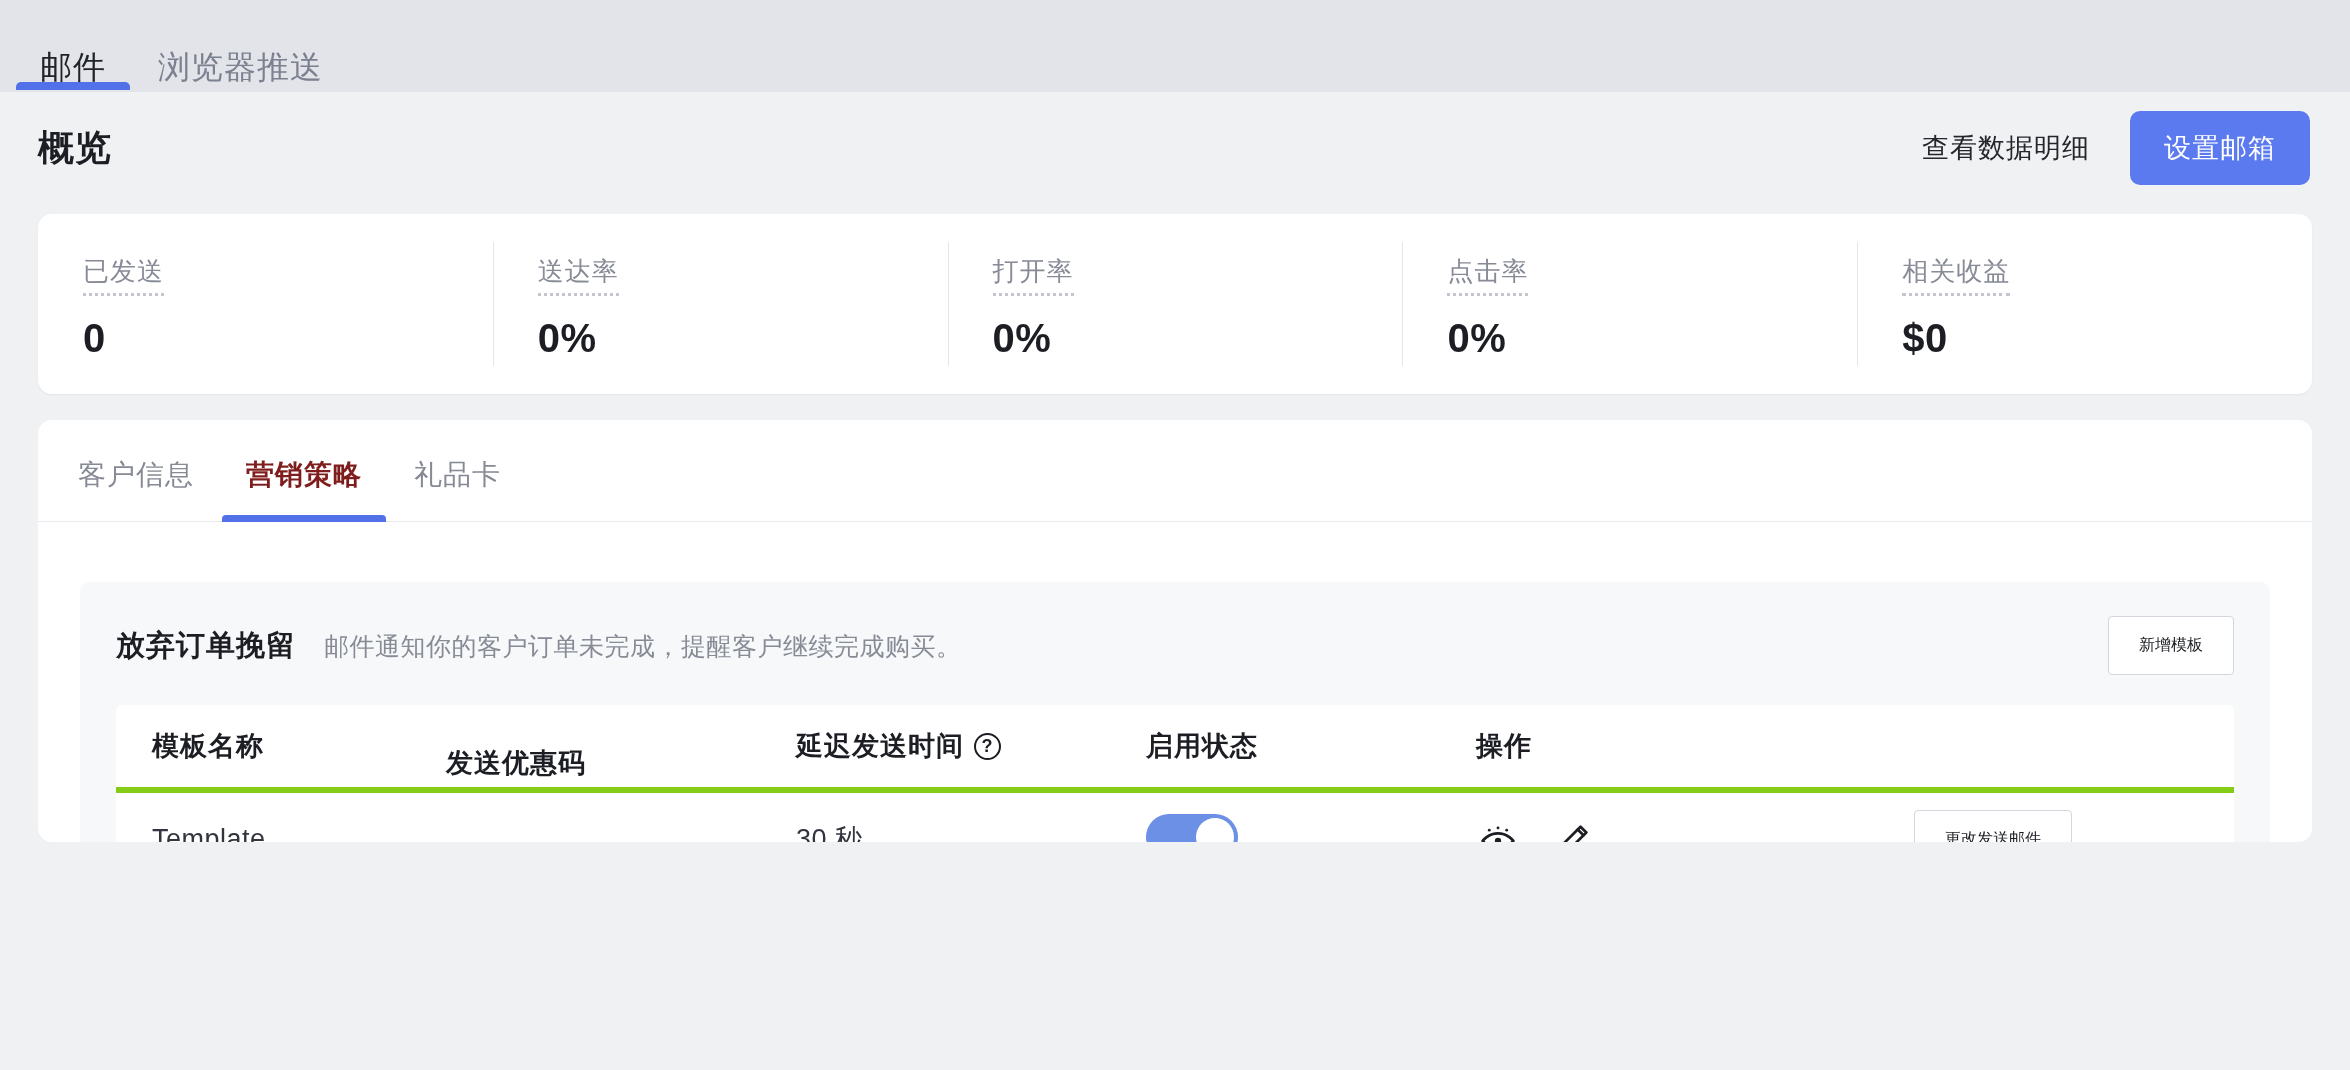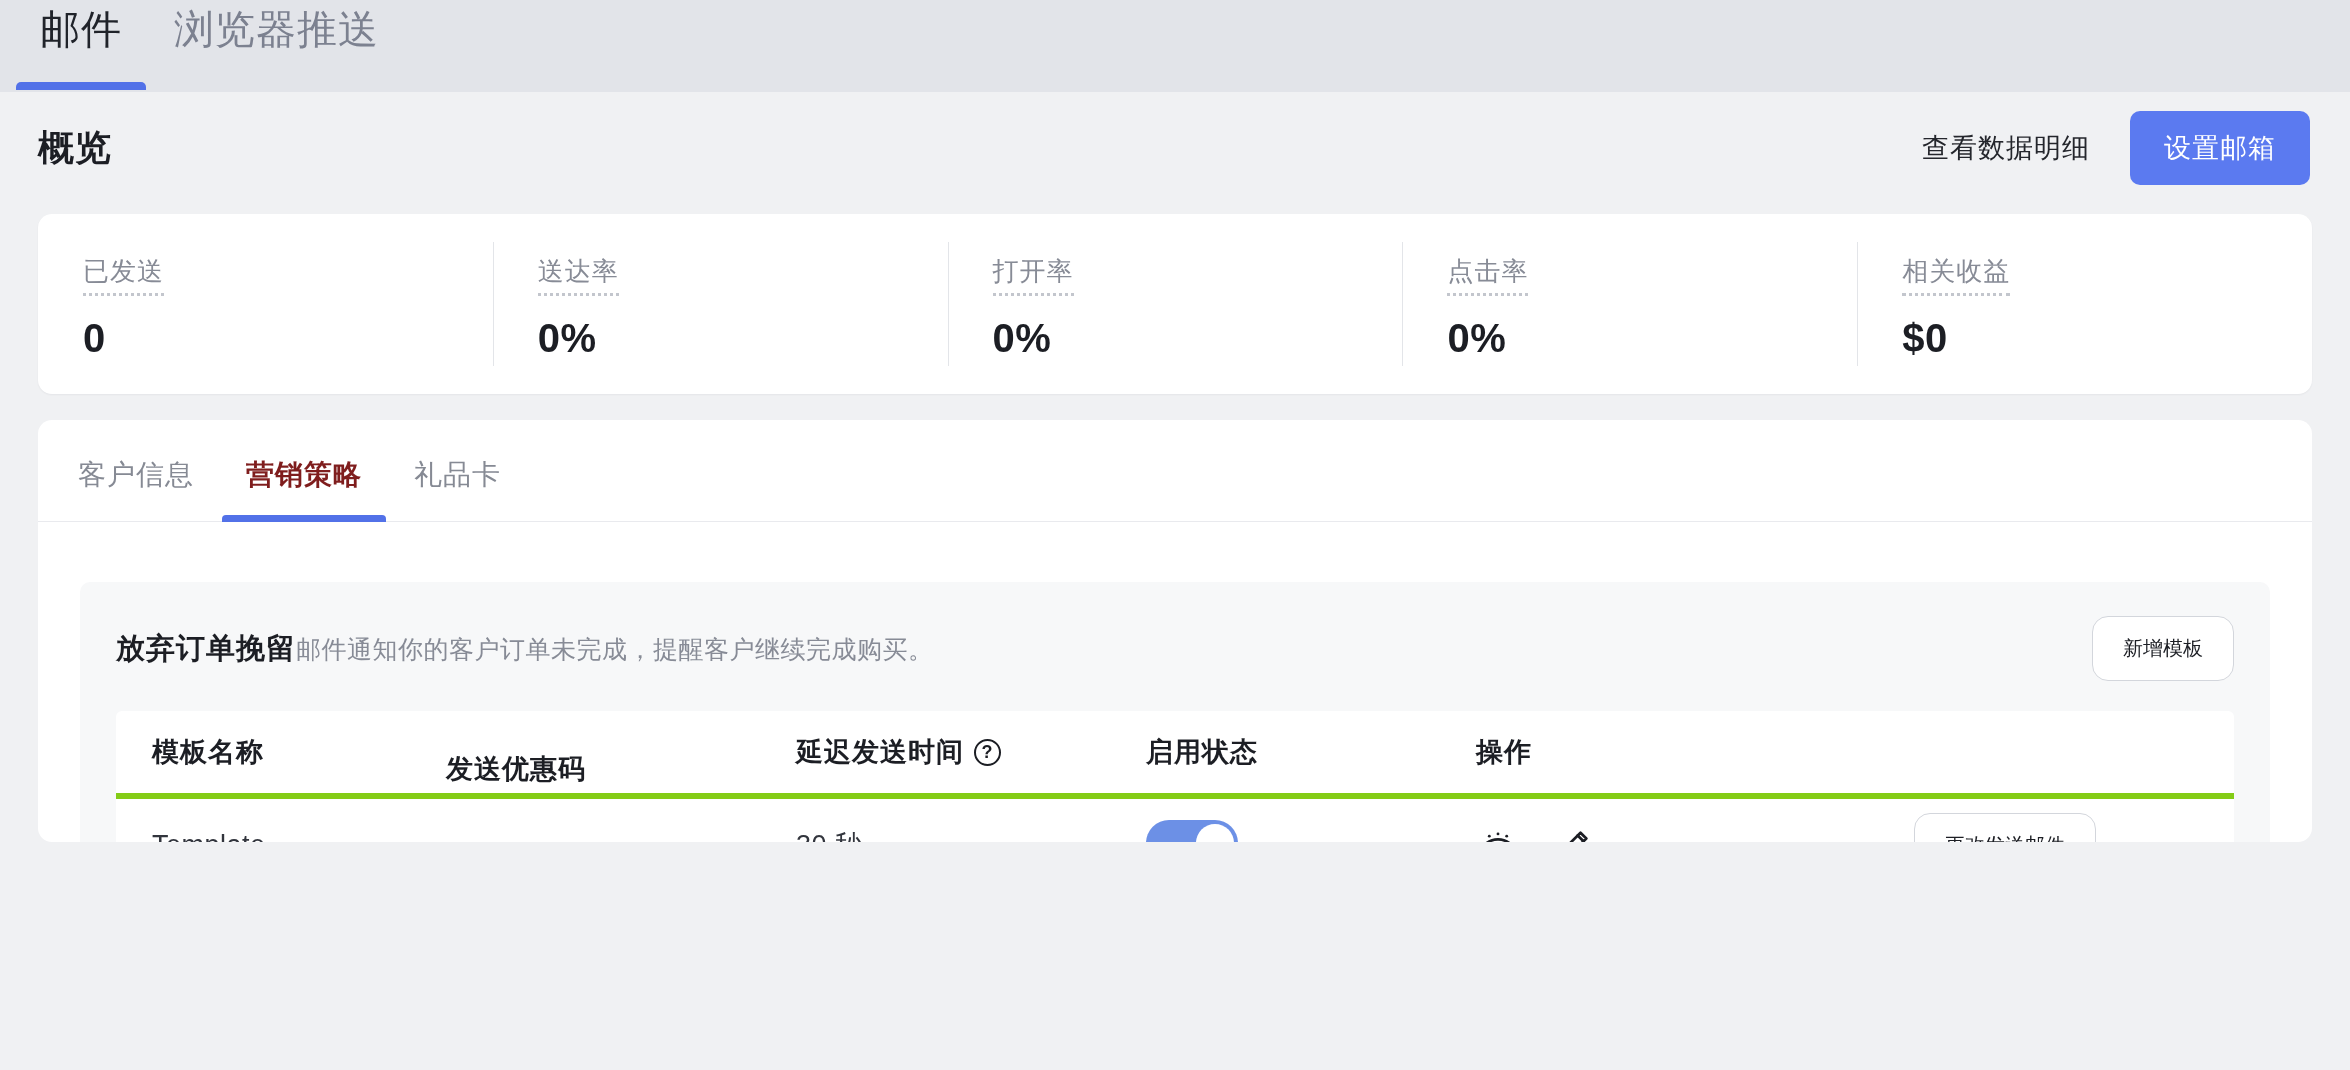--- a/index.html
+++ b/index.html
@@ -19,23 +19,23 @@
     height: 92px;
     background: #e2e4e9;
     display: flex;
     align-items: center;
     padding-left: 14px;
   }
   .topbar-tab {
     position: relative;
     height: 88px;
     display: flex;
-    align-items: flex-start;
+    align-items: flex-end;
     padding: 0 26px;
-    font-size: 40px;
+    font-size: 32px;
     color: #7c8190;
     letter-spacing: 1px;
     cursor: pointer;
   }
   .topbar-tab.active { color: #20232a; }
   .topbar-tab.active::after {
     content: "";
     position: absolute;
     left: 2px; right: 2px;
     bottom: 0;
@@ -177,38 +177,39 @@
   }
   .section-head {
     display: flex;
     align-items: center;
     justify-content: space-between;
     margin-bottom: 30px;
   }
   .section-head-left {
     display: flex;
     align-items: baseline;
+    gap: 28px;
   }
   .section-title {
     font-size: 29px;
     font-weight: bold;
     color: #1c1e24;
     letter-spacing: 1px;
     white-space: nowrap;
   }
   .section-desc {
     font-size: 25px;
     color: #878b96;
     letter-spacing: 0.5px;
   }
   .ghost-button {
     background: #ffffff;
     border: 1px solid #d3d6dc;
-    border-radius: 16px;
-    font-size: 20px;
+    border-radius: 4px;
+    font-size: 16px;
     color: #1c1e24;
     padding: 18px 30px;
     cursor: pointer;
     font-family: inherit;
     white-space: nowrap;
   }
 
   
   .tpl-table {
     background: #ffffff;

